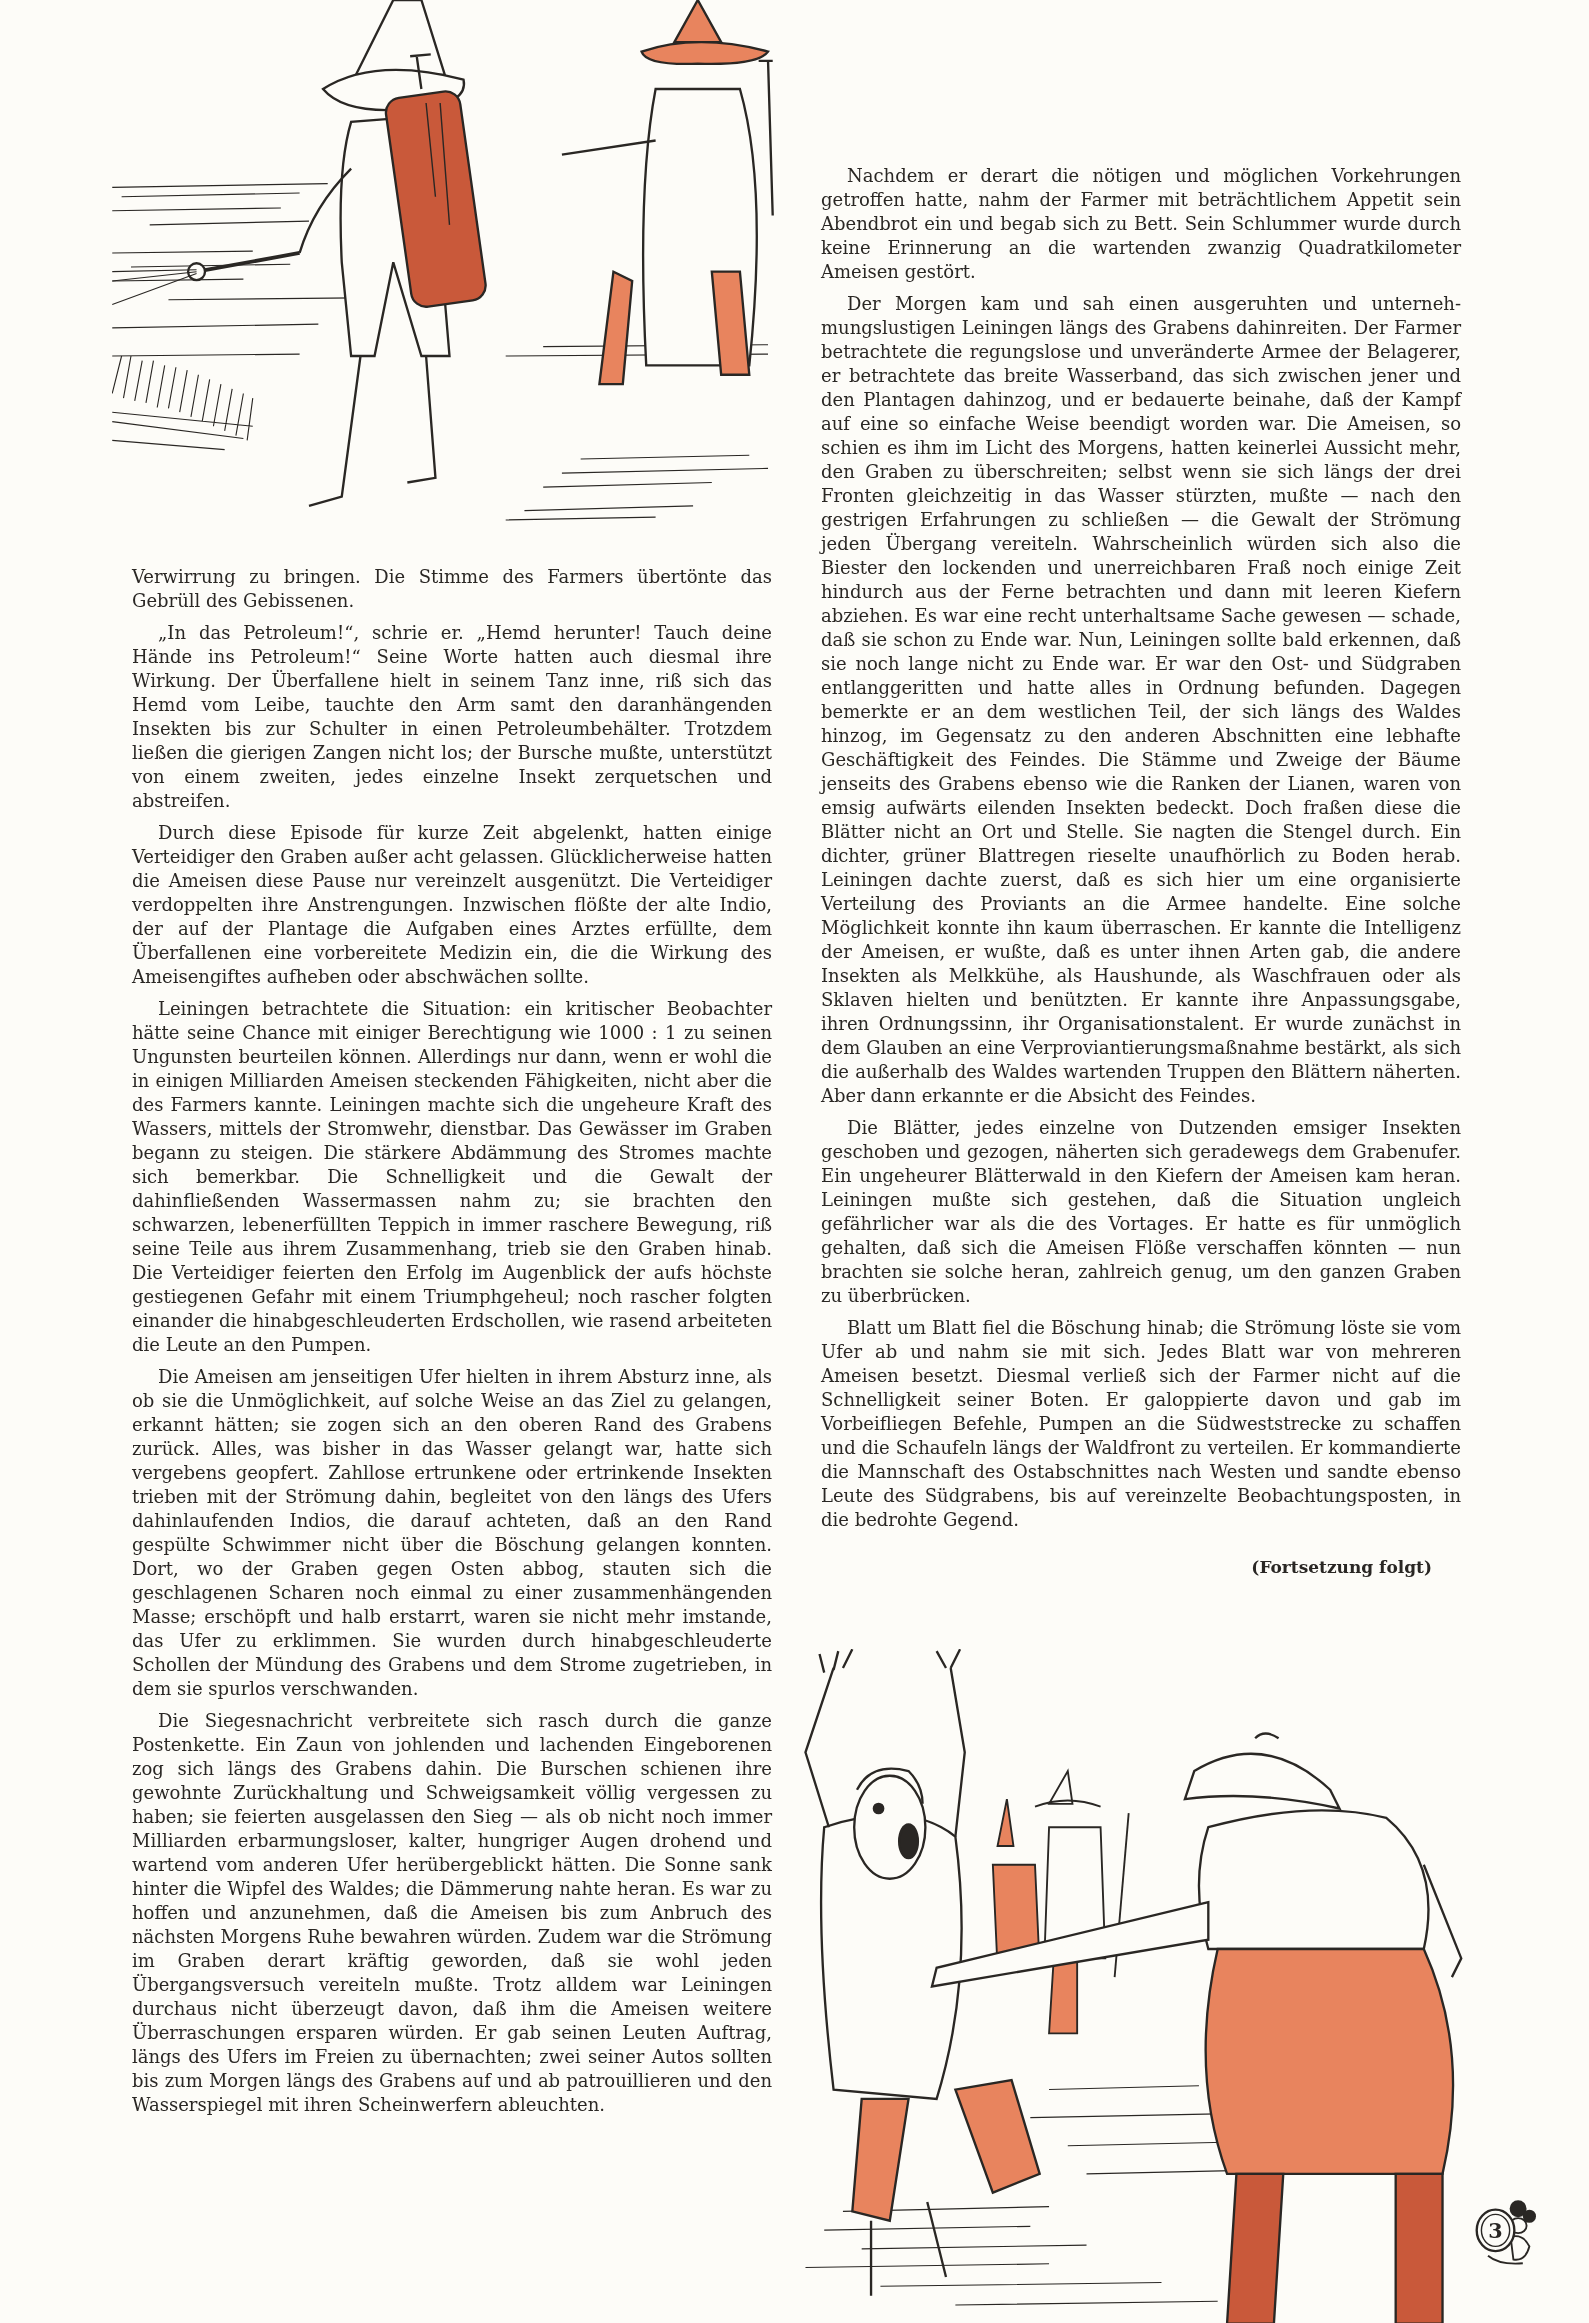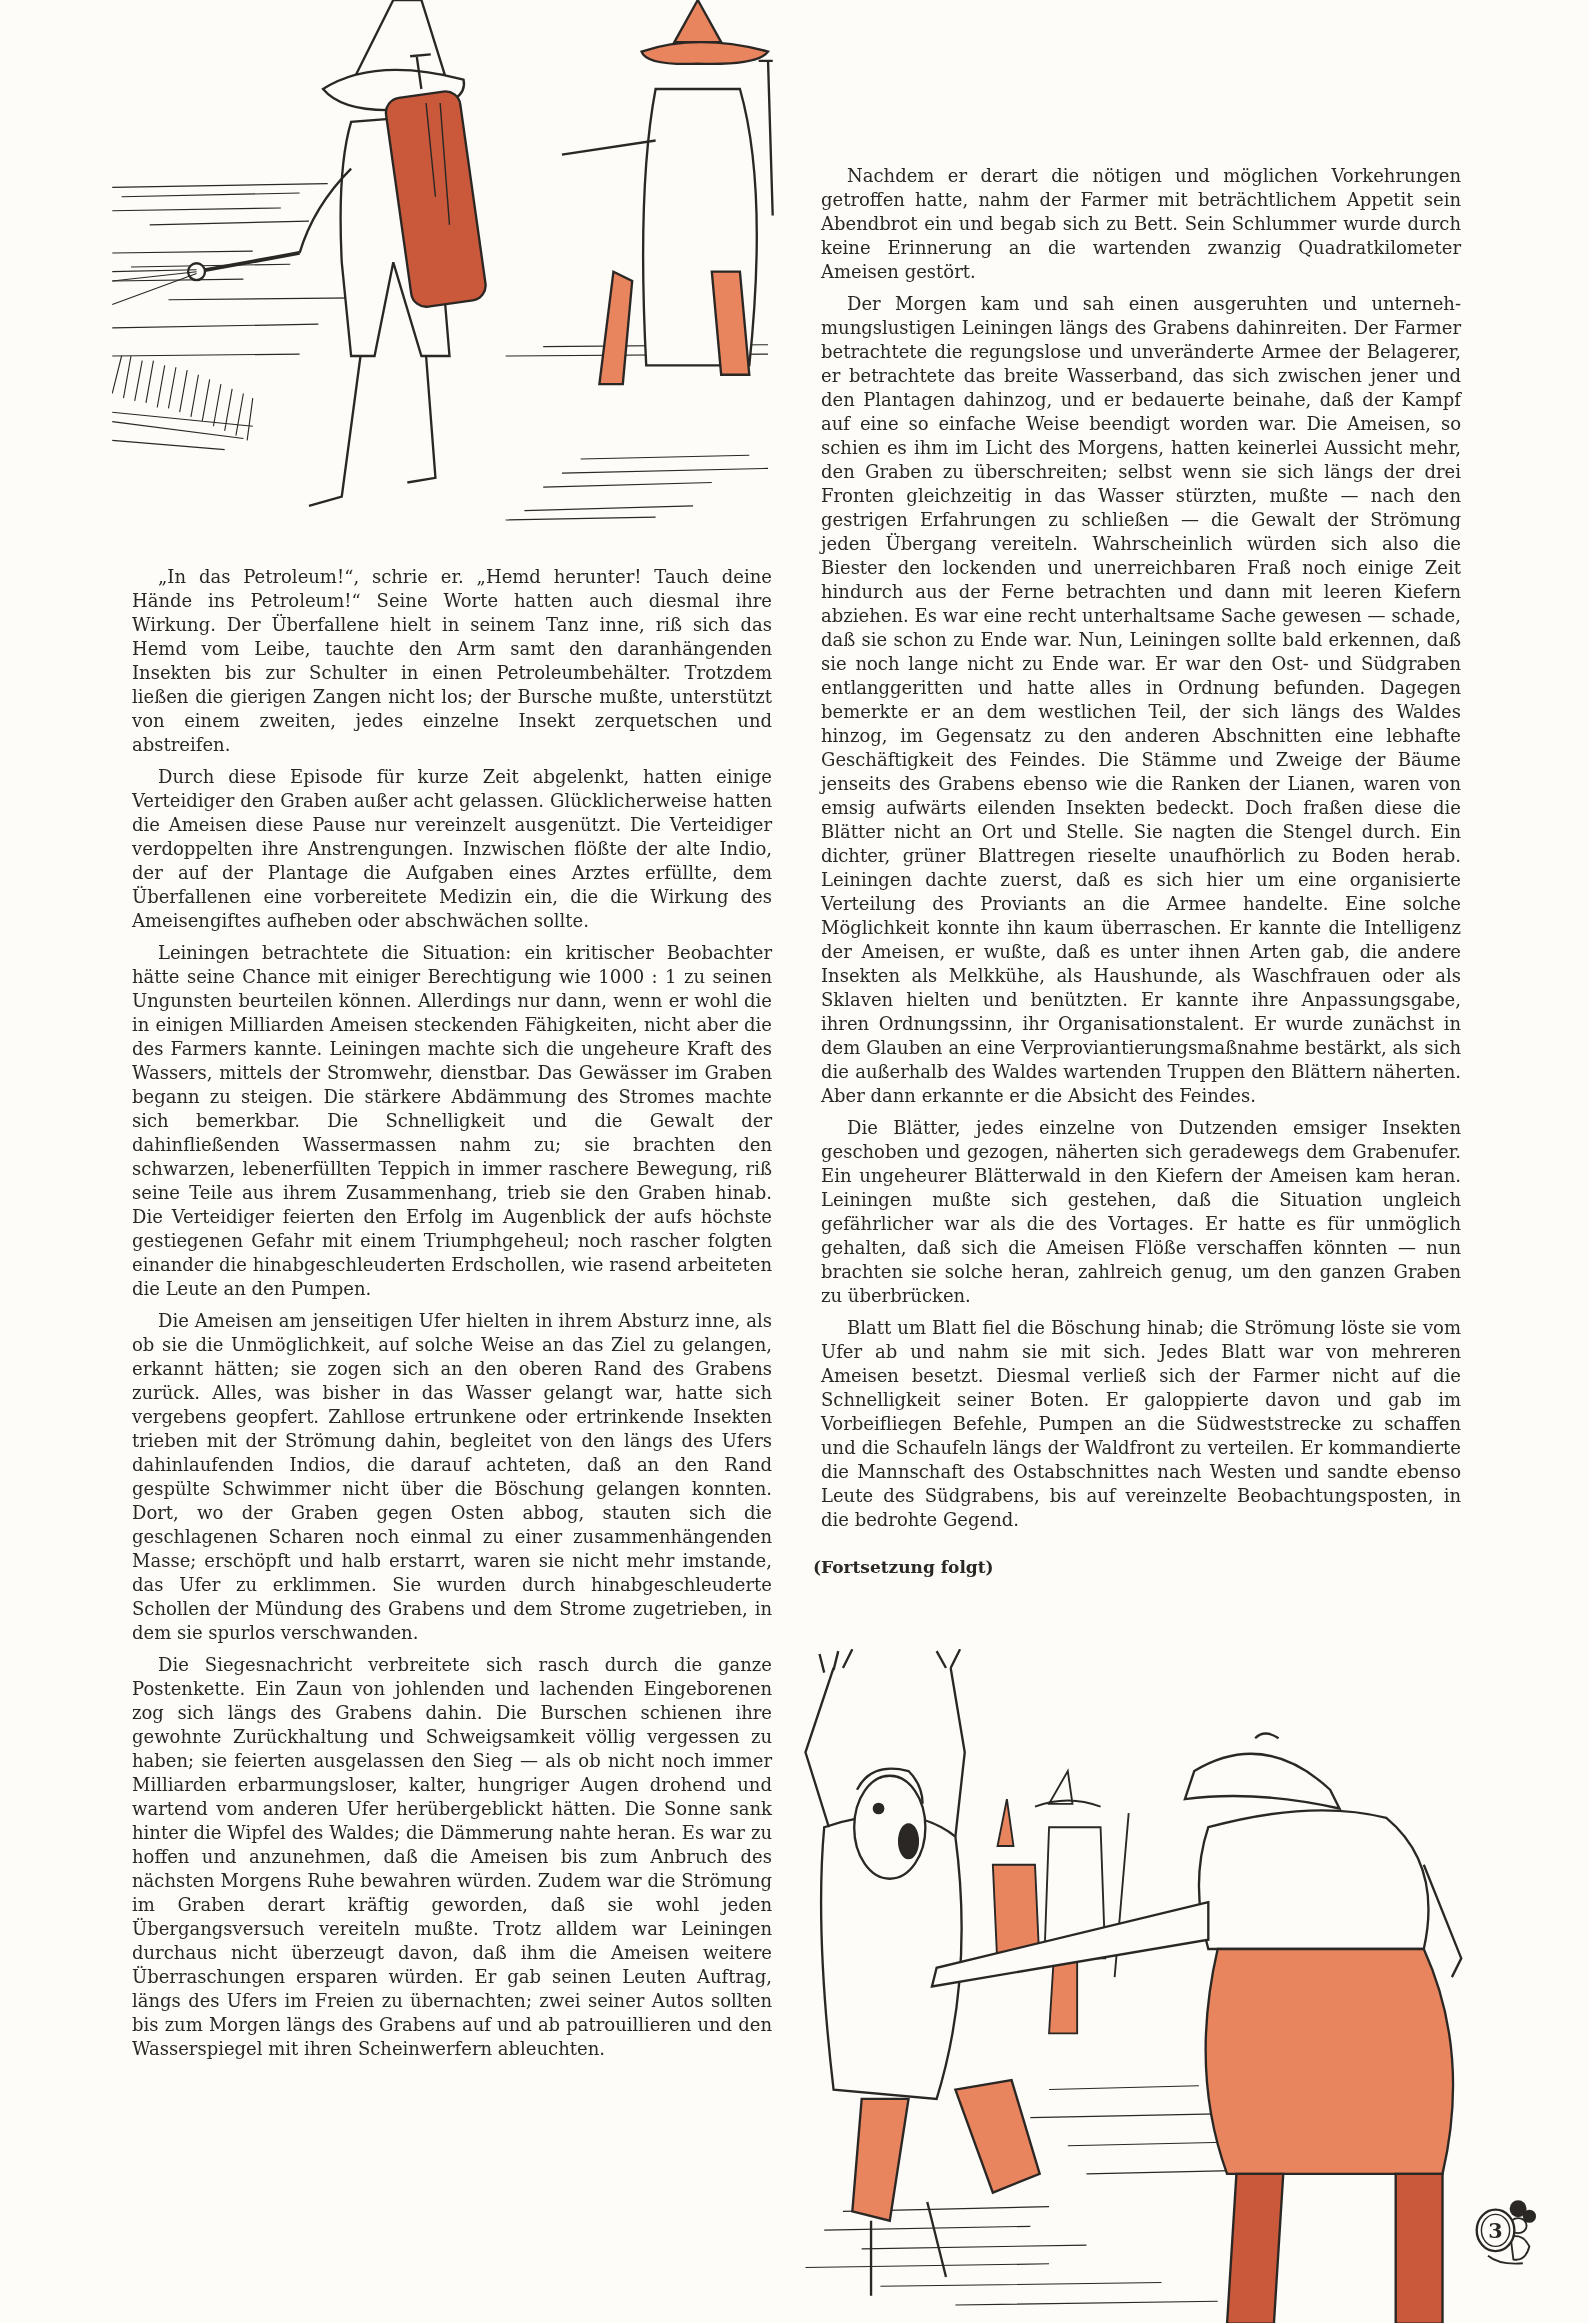--- a/index.html
+++ b/index.html
@@ -15,21 +15,21 @@
     font-size: 18px;
     line-height: 24px;
     text-align: justify;
     hyphens: manual;
   }
   #left-col { left: 124px; top: 557px; }
   #right-col { left: 813px; top: 156px; }
   .col p { margin: 8px; text-indent: 26px; }
   .col p.cont { text-indent: 0; }
   .continued {
-    margin-top: 22.5px; padding-right: 37px;
+    text-align: right; margin-top: 22.5px; padding-right: 37px;
     font-size: 17px; font-weight: bold;
   }
   .illus { position: absolute; }
   #illus-top { left: 112px; top: 0; width: 675px; height: 534px; }
   #illus-bottom { left: 768px; top: 1649px; width: 712px; height: 675px; }
   #page-number-badge { position: absolute; left: 1471px; top: 2188px; width: 66px; height: 80px; }
 </style>
 </head>
 <body>
 
@@ -58,20 +58,21 @@
     <path d="M565 55 Q625 35 700 55 Q690 70 625 68 Q570 70 565 55 Z" fill="#e8845e"></path>
     <path d="M580 95 Q560 200 570 390 L680 390 Q700 200 670 95 Z" fill="#fdfcf8"></path>
     <path d="M580 150 L480 165" fill="none"></path>
     <path d="M535 290 L520 410 L545 410 L555 300 Z" fill="#e8845e"></path>
     <path d="M640 290 L650 400 L680 400 L670 290 Z" fill="#e8845e"></path>
     <path d="M690 65 L705 65 M700 65 L705 230" fill="none"></path>
   </g>
 </svg>
 
 <div id="left-col" class="col">
+  <p class="cont">Verwirrung zu bringen. Die Stimme des Farmers übertönte das Gebrüll des Gebissenen.</p>
   <p>„In das Petroleum!“, schrie er. „Hemd herunter! Tauch deine Hände ins Petroleum!“ Seine Worte hatten auch diesmal ihre Wirkung. Der Überfallene hielt in seinem Tanz inne, riß sich das Hemd vom Leibe, tauchte den Arm samt den daranhän­genden Insekten bis zur Schulter in einen Petroleumbehälter. Trotzdem ließen die gierigen Zangen nicht los; der Bursche mußte, unterstützt von einem zweiten, jedes einzelne Insekt zerquetschen und abstreifen.</p>
   <p>Durch diese Episode für kurze Zeit abgelenkt, hatten einige Verteidiger den Graben außer acht gelassen. Glücklicherweise hatten die Ameisen diese Pause nur vereinzelt ausgenützt. Die Verteidiger verdoppelten ihre Anstrengungen. Inzwischen flößte der alte Indio, der auf der Plantage die Aufgaben eines Arztes erfüllte, dem Überfallenen eine vorbereitete Medizin ein, die die Wirkung des Ameisengiftes aufheben oder abschwächen sollte.</p>
   <p>Leiningen betrachtete die Situation: ein kritischer Beobachter hätte seine Chance mit einiger Berechtigung wie 1000 : 1 zu seinen Ungunsten beurteilen können. Allerdings nur dann, wenn er wohl die in einigen Milliarden Ameisen steckenden Fähig­keiten, nicht aber die des Farmers kannte. Leiningen machte sich die ungeheure Kraft des Wassers, mittels der Stromwehr, dienstbar. Das Gewässer im Graben begann zu steigen. Die stärkere Abdämmung des Stromes machte sich bemerkbar. Die Schnelligkeit und die Gewalt der dahinfließenden Wassermassen nahm zu; sie brachten den schwarzen, lebenerfüllten Teppich in immer raschere Bewegung, riß seine Teile aus ihrem Zusam­menhang, trieb sie den Graben hinab. Die Verteidiger feierten den Erfolg im Augenblick der aufs höchste gestiegenen Gefahr mit einem Triumphgeheul; noch rascher folgten einander die hinabgeschleuderten Erdschollen, wie rasend arbeiteten die Leute an den Pumpen.</p>
   <p>Die Ameisen am jenseitigen Ufer hielten in ihrem Absturz inne, als ob sie die Unmöglichkeit, auf solche Weise an das Ziel zu gelangen, erkannt hätten; sie zogen sich an den oberen Rand des Grabens zurück. Alles, was bisher in das Wasser gelangt war, hatte sich vergebens geopfert. Zahllose ertrunkene oder ertrinkende Insekten trieben mit der Strömung dahin, be­gleitet von den längs des Ufers dahinlaufenden Indios, die darauf achteten, daß an den Rand gespülte Schwimmer nicht über die Böschung gelangen konnten. Dort, wo der Graben gegen Osten abbog, stauten sich die geschlagenen Scharen noch einmal zu einer zusammenhängenden Masse; erschöpft und halb erstarrt, waren sie nicht mehr imstande, das Ufer zu erklimmen. Sie wurden durch hinabgeschleuderte Schollen der Mündung des Grabens und dem Strome zugetrieben, in dem sie spurlos verschwanden.</p>
   <p>Die Siegesnachricht verbreitete sich rasch durch die ganze Postenkette. Ein Zaun von johlenden und lachenden Eingebore­nen zog sich längs des Grabens dahin. Die Burschen schienen ihre gewohnte Zurückhaltung und Schweigsamkeit völlig ver­gessen zu haben; sie feierten ausgelassen den Sieg — als ob nicht noch immer Milliarden erbarmungsloser, kalter, hungriger Augen drohend und wartend vom anderen Ufer herübergeblickt hätten. Die Sonne sank hinter die Wipfel des Waldes; die Dämmerung nahte heran. Es war zu hoffen und anzunehmen, daß die Ameisen bis zum Anbruch des nächsten Morgens Ruhe bewahren würden. Zudem war die Strömung im Graben derart kräftig geworden, daß sie wohl jeden Übergangsversuch ver­eiteln mußte. Trotz alldem war Leiningen durchaus nicht überzeugt davon, daß ihm die Ameisen weitere Überraschungen ersparen würden. Er gab seinen Leuten Auftrag, längs des Ufers im Freien zu übernachten; zwei seiner Autos sollten bis zum Morgen längs des Grabens auf und ab patrouillieren und den Wasserspiegel mit ihren Scheinwerfern ableuchten.</p>
 </div>
 
 <div id="right-col" class="col">
   <p>Nachdem er derart die nötigen und möglichen Vorkehrungen getroffen hatte, nahm der Farmer mit beträchtlichem Appetit sein Abendbrot ein und begab sich zu Bett. Sein Schlummer wurde durch keine Erinnerung an die wartenden zwanzig Quadratkilometer Ameisen gestört.</p>
   <p>Der Morgen kam und sah einen ausgeruhten und unterneh­mungslustigen Leiningen längs des Grabens dahinreiten. Der Farmer betrachtete die regungslose und unveränderte Armee der Belagerer, er betrachtete das breite Wasserband, das sich zwischen jener und den Plantagen dahinzog, und er bedauerte beinahe, daß der Kampf auf eine so einfache Weise beendigt worden war. Die Ameisen, so schien es ihm im Licht des Morgens, hatten keinerlei Aussicht mehr, den Graben zu über­schreiten; selbst wenn sie sich längs der drei Fronten gleichzeitig in das Wasser stürzten, mußte — nach den gestrigen Erfah­rungen zu schließen — die Gewalt der Strömung jeden Über­gang vereiteln. Wahrscheinlich würden sich also die Biester den lockenden und unerreichbaren Fraß noch einige Zeit hindurch aus der Ferne betrachten und dann mit leeren Kiefern abziehen. Es war eine recht unterhaltsame Sache gewesen — schade, daß sie schon zu Ende war. Nun, Leiningen sollte bald erkennen, daß sie noch lange nicht zu Ende war. Er war den Ost- und Südgraben entlanggeritten und hatte alles in Ordnung befunden. Dagegen bemerkte er an dem westlichen Teil, der sich längs des Waldes hinzog, im Gegensatz zu den anderen Abschnitten eine lebhafte Geschäftigkeit des Feindes. Die Stämme und Zweige der Bäume jenseits des Grabens ebenso wie die Ranken der Lianen, waren von emsig aufwärts eilenden Insekten be­deckt. Doch fraßen diese die Blätter nicht an Ort und Stelle. Sie nagten die Stengel durch. Ein dichter, grüner Blattregen rieselte unaufhörlich zu Boden herab. Leiningen dachte zuerst, daß es sich hier um eine organisierte Verteilung des Proviants an die Armee handelte. Eine solche Möglichkeit konnte ihn kaum überraschen. Er kannte die Intelligenz der Ameisen, er wußte, daß es unter ihnen Arten gab, die andere Insekten als Melkkühe, als Haushunde, als Waschfrauen oder als Sklaven hielten und benützten. Er kannte ihre Anpassungsgabe, ihren Ordnungssinn, ihr Organisationstalent. Er wurde zunächst in dem Glauben an eine Verproviantierungsmaßnahme bestärkt, als sich die außerhalb des Waldes wartenden Truppen den Blättern näherten. Aber dann erkannte er die Absicht des Feindes.</p>

